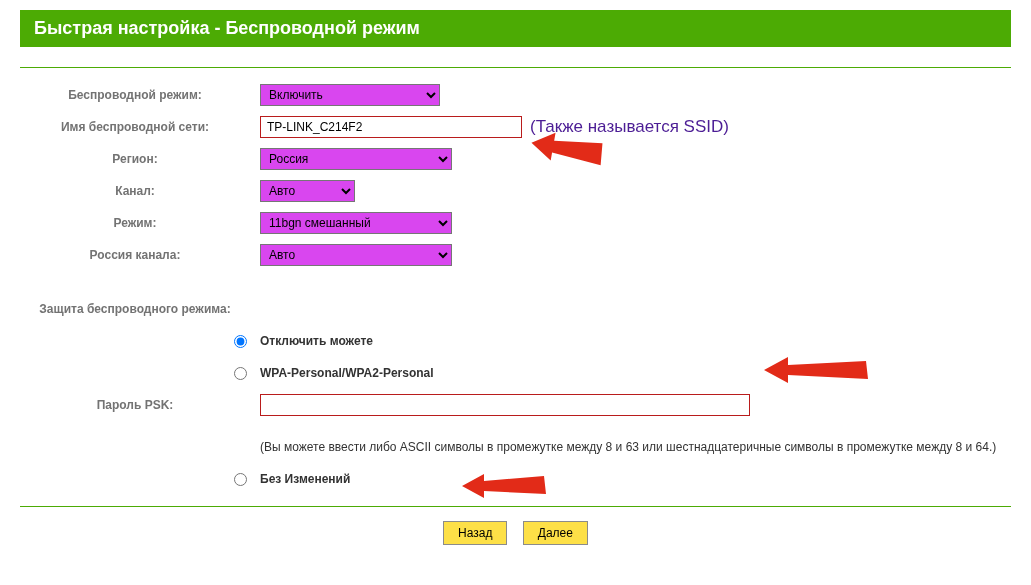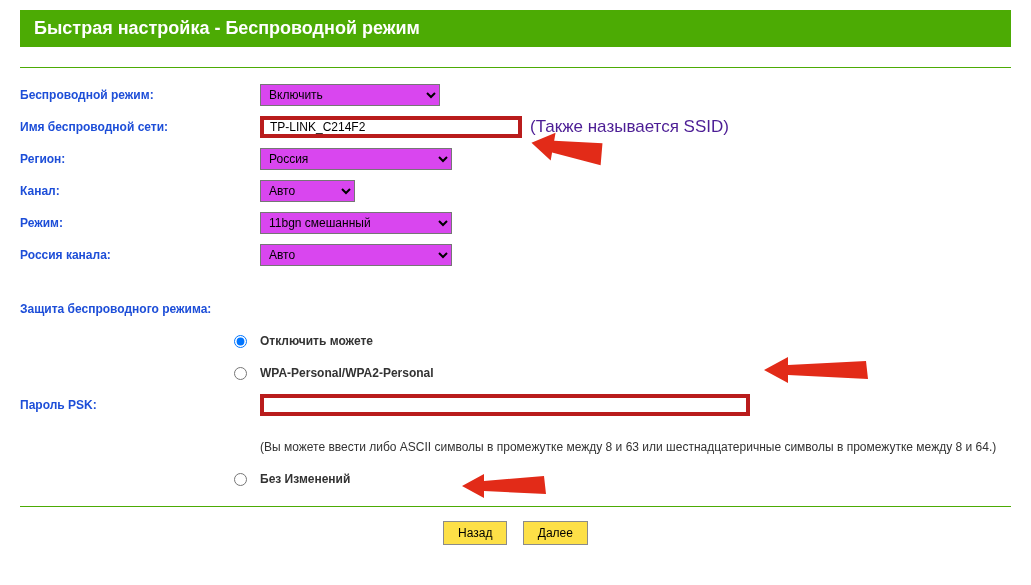--- a/index.html
+++ b/index.html
@@ -3,24 +3,24 @@
 <meta charset="utf-8">
 <style>
   * { box-sizing: border-box; }
   body { margin: 0; padding: 0; font-family: Arial, Helvetica, sans-serif; font-size: 12px; background: #fff; color: #333; width: 1031px; }
   .page { padding: 10px 20px 30px 20px; }
   .hdr { background: #4cab04; color: #fff; font-weight: bold; font-size: 18px; padding: 8px 14px; margin-bottom: 20px; }
   .sep { border: none; border-top: 1px solid #4cab04; margin: 0 0 14px 0; }
   .sep2 { border: none; border-top: 1px solid #4cab04; margin: 14px 0 14px 0; }
   .form  { display: block; }
   .row { display: flex; align-items: center; margin-bottom: 6px; min-height: 26px; }
-  .lbl { width: 240px; text-align: left; padding-right: 10px; font-weight: bold; color: #1d4ed8; font-size: 12px; }
+  .lbl { width: 240px; text-align: center; padding-right: 10px; font-weight: bold; color: #737373; font-size: 12px; }
   .ctl { flex: 1; display: flex; align-items: center; gap: 8px; }
   select { font-family: Arial; font-size: 12px; background: #d946ef; border: 1px solid #767676; padding: 2px 4px; height: 22px; }
-  input[type=text] { font-family: Arial; font-size: 12px; border: 4px solid #b91c1c; padding: 3px 6px; height: 22px; background: #fff; }
+  input[type=text] { font-family: Arial; font-size: 12px; border: 1px solid #b91c1c; padding: 3px 6px; height: 22px; background: #fff; }
   .hint { color: #4c1d95; font-size: 17px; }
   .radio-col { width: 240px; text-align: right; padding-right: 10px; }
   .opt-label { font-weight: bold; font-size: 12px; color: #333; }
   .psk-hint { font-size: 12px; color: #333; margin-top: 16px; }
   .btnbar { text-align: center; margin-top: 8px; }
   button.nav { font-family: Arial; font-size: 12px; background: #fde047; border: 1px solid #8b8b8b; padding: 4px 14px; margin: 0 6px; cursor: pointer; }
   .arrow { position: absolute; pointer-events: none; }
 </style>
 </head>
 <body>

